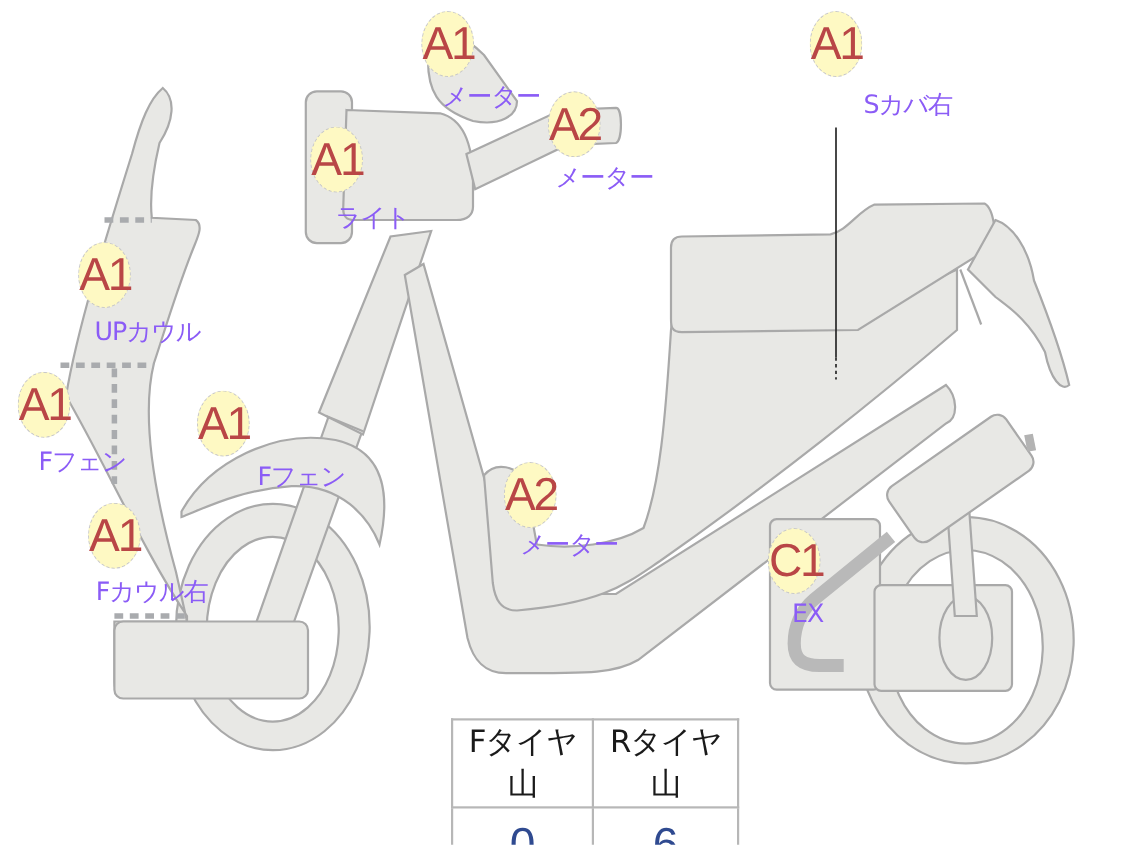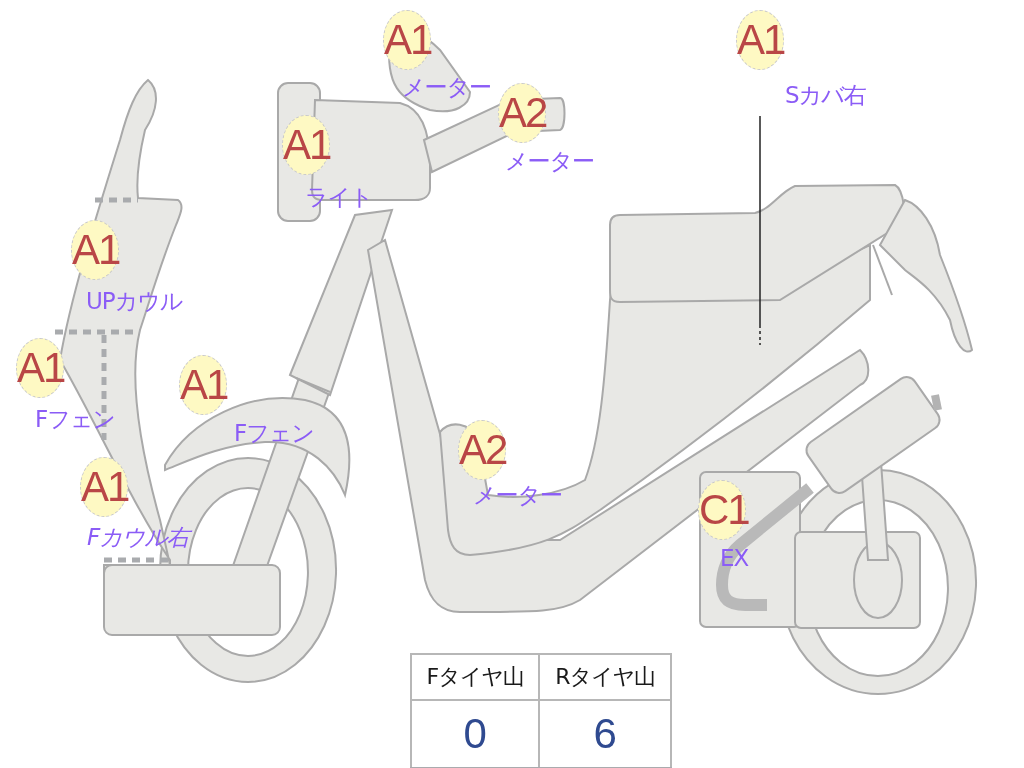--- a/index.html
+++ b/index.html
@@ -13,21 +13,21 @@
            background:#fef9c3; border:1px dashed #c9c9c9;
            color:#b94646; font-family:"Liberation Sans", sans-serif;
            font-size:42px; line-height:58px; text-align:center;
            letter-spacing:-2px; transform:translate(-50%,-50%); }
   .label { position:absolute; color:#8b5cf6; font-size:23px;
            white-space:nowrap; font-family:"DejaVu Sans", sans-serif;
            letter-spacing:-1px; }
   .tire-table { position:absolute; left:410px; top:653px; width:262px;
                 border-collapse:collapse; background:#fff; }
   .tire-table th, .tire-table td { border:2px solid #b7b7b7; text-align:center; }
-  .tire-table th { height:42px; font-weight:normal; font-size:22px; color:#1a1a1a;
+  .tire-table th { height:42px; font-weight:normal; font-size:28px; color:#1a1a1a;
                    letter-spacing:-1px; }
   .tire-table td { height:64px; font-size:42px; color:#2f4a90;
                    font-family:"Liberation Sans", sans-serif; }
   .tire-table tr:last-child td { border-bottom:4px solid #a9abae; }
 </style>
 </head>
 <body>
 
 <svg id="diagram" viewBox="0 0 1024 768" xmlns="http://www.w3.org/2000/svg">
 
@@ -106,21 +106,21 @@
 <div>
   <div class="badge" style="left:40px;top:368px;">A1</div>
   <div class="label" style="left:35px;top:404px;">Fフェン</div>
 </div>
 <div>
   <div class="badge" style="left:203px;top:385px;">A1</div>
   <div class="label" style="left:210px;top:418px;margin-left:24px;">Fフェン</div>
 </div>
 <div>
   <div class="badge" style="left:104px;top:487px;">A1</div>
-  <div class="label" style="left:87px;top:522px;font-style:italic;">Fカウル右</div>
+  <div class="label" style="left:87px;top:522px;">Fカウル右</div>
 </div>
 <div>
   <div class="badge" style="left:482px;top:450px;">A2</div>
   <div class="label" style="left:473px;top:480px;">メーター</div>
 </div>
 <div>
   <div class="badge" style="left:722px;top:510px;">C1</div>
   <div class="label" style="left:720px;top:545px;">EX</div>
 </div>
 

